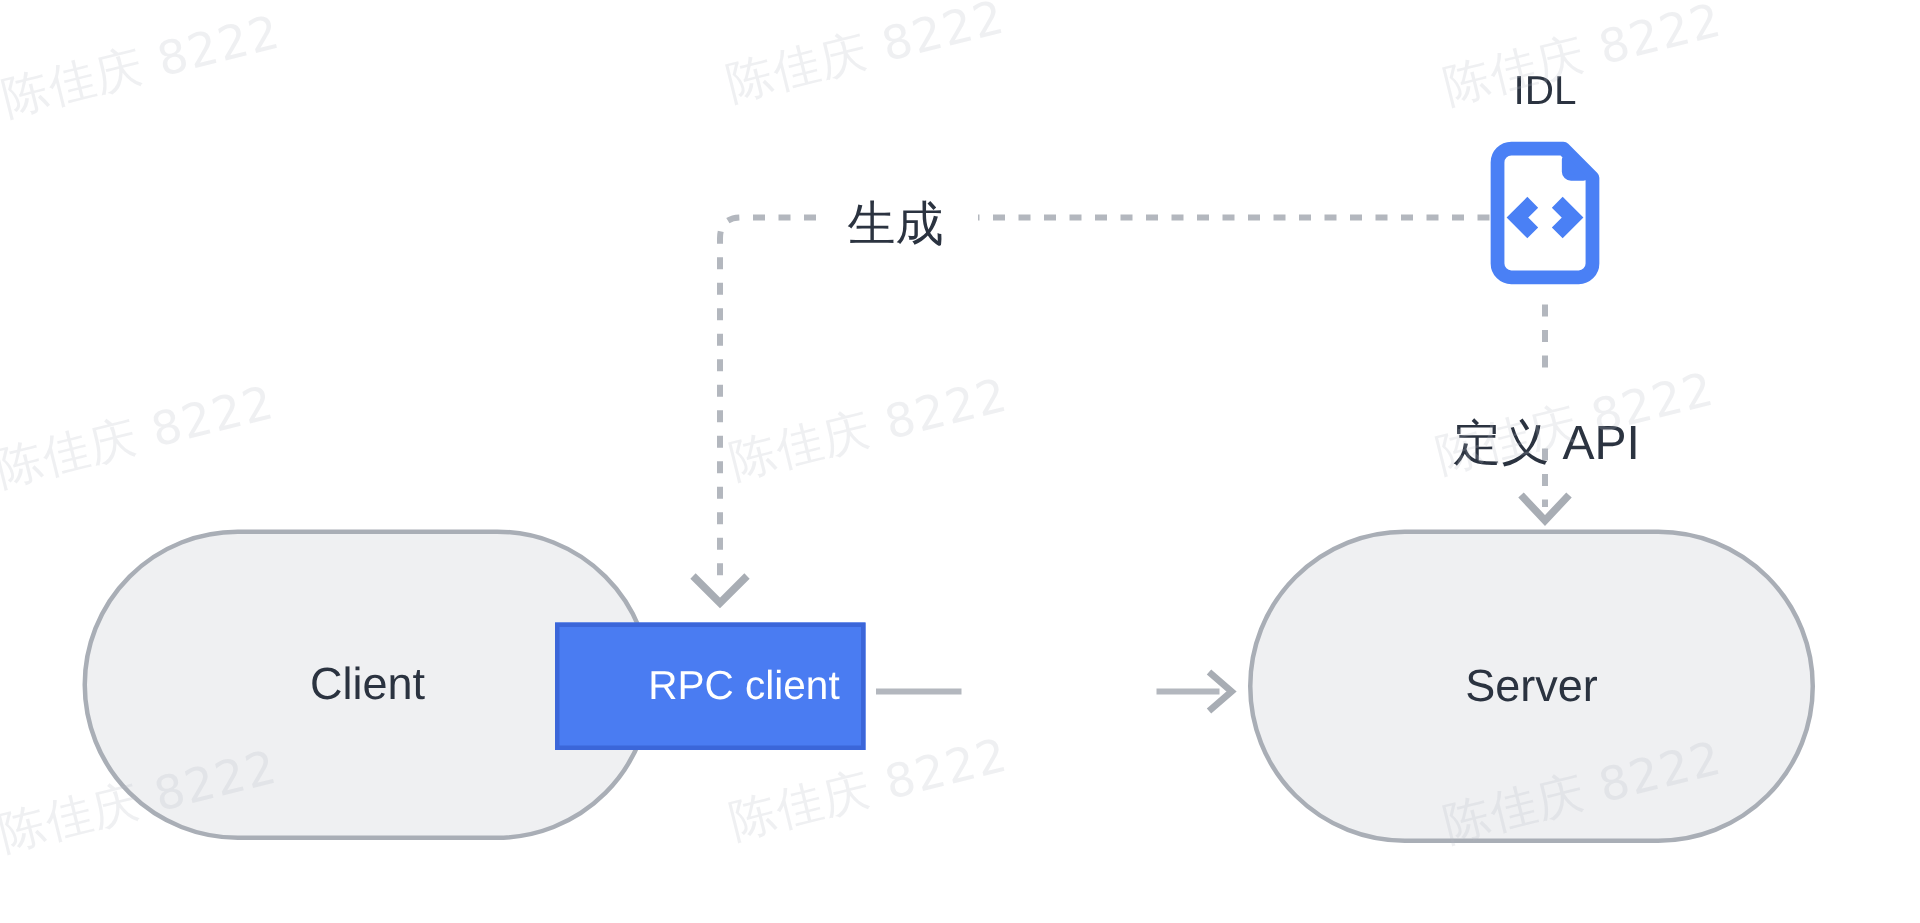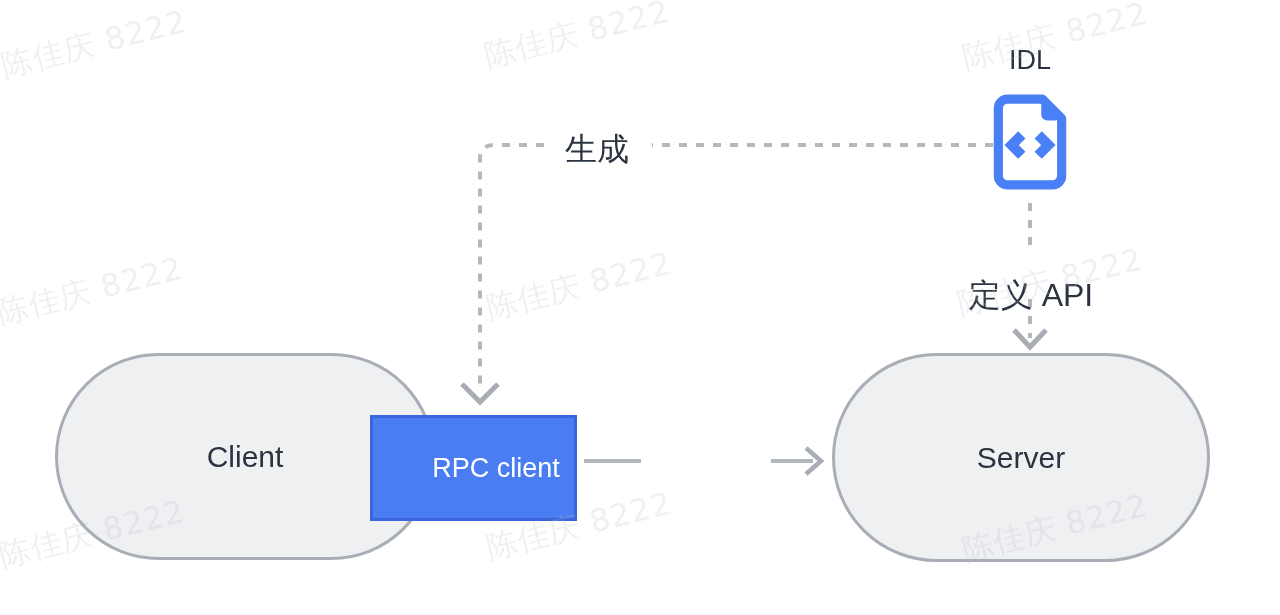--- a/index.html
+++ b/index.html
@@ -12,21 +12,21 @@
   .stage *{box-sizing:border-box;}
   .connectors{position:absolute;left:0;top:0;width:1280px;height:615px;z-index:1;}
   .node{
     position:absolute;display:flex;align-items:center;justify-content:center;
     background:#eff0f2;border:3px solid #a9aeb6;
     font-size:30px;color:#2b3340;z-index:2;
   }
   .node-client{left:55px;top:353px;width:380px;height:207px;border-radius:104px;}
   .node-server{left:832px;top:353px;width:378px;height:209px;border-radius:105px;}
   .rpc-box{
-    position:absolute;left:370px;top:415px;width:207px;height:106px;
+    position:absolute;left:370px;top:415px;width:207px;height:85px;
     background:#4a7cf2;border:3px solid #3b66d9;
     display:flex;align-items:center;justify-content:center;
     color:#ffffff;font-size:27px;z-index:3;padding-left:45px;
   }
   .edge-label{
     position:absolute;z-index:4;font-size:32px;color:#2b3340;
     text-align:center;white-space:nowrap;
   }
   .label-generate{left:547px;top:128px;width:100px;}
   .label-define-api{left:951px;top:274px;width:160px;}

